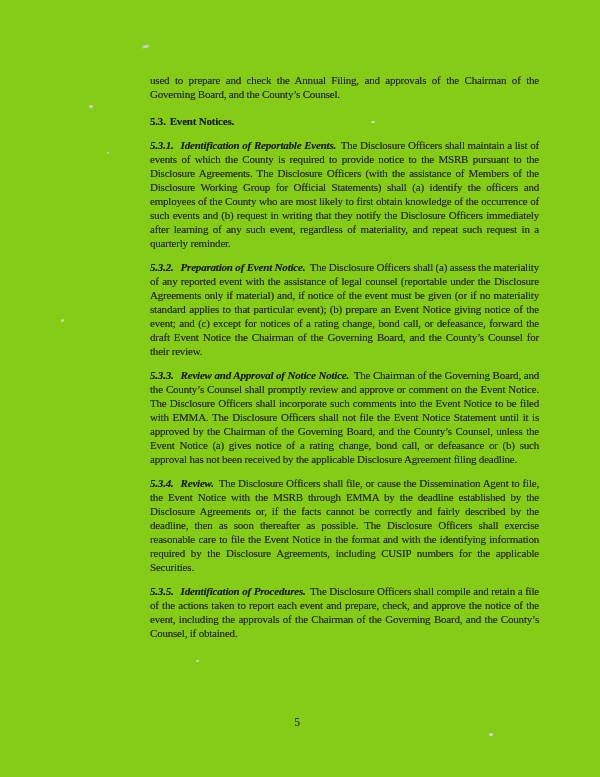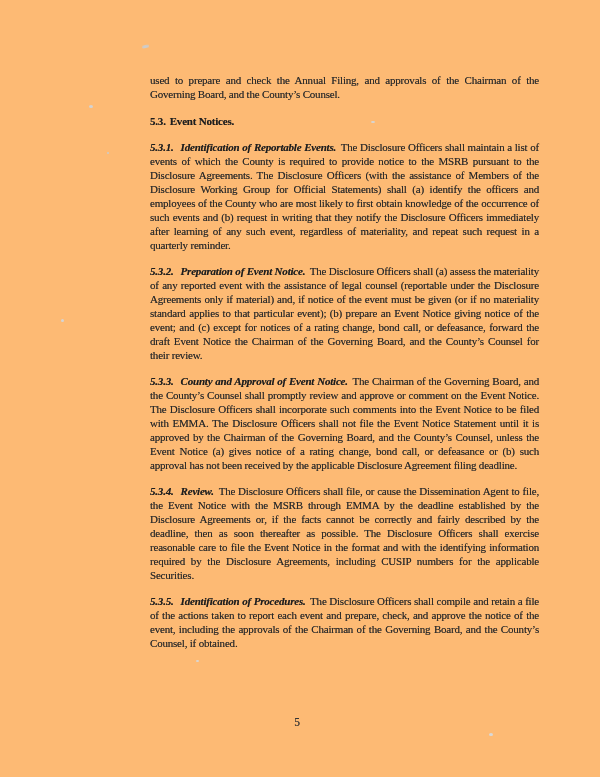--- a/index.html
+++ b/index.html
@@ -4,38 +4,38 @@
 <style>
   html, body {
     margin: 0;
     padding: 0;
     background: #ffffff;
   }
   .page {
     position: relative;
     width: 600px;
     height: 777px;
-    background: #fdba74;
+    background: #84cc16;
     overflow: hidden;
     font-family: "Liberation Serif", "DejaVu Serif", serif;
     color: #2a2a2a;
   }
   .content {
     position: absolute;
     left: 150px;
     top: 73px;
     width: 389px;
     font-size: 11px;
     line-height: 14px;
     letter-spacing: -0.2px;
     text-align: justify;
     text-shadow: 0 0 0.5px rgba(45,45,45,0.65);
   }
   .content p {
-    margin: 12px 0 10px 0;
+    margin: 4px 0 10px 0;
   }
   p.intro {
     margin: 0 0 13px 0;
   }
   .section-heading {
     margin: 0 0 15px -50px;
     font-weight: bold;
     color: #1e1e1e;
     text-align: left;
   }
@@ -102,21 +102,21 @@
       <span class="sub-num">5.3.1.</span><span class="sub-title">Identification of Reportable Events.</span>
       <span>The Disclosure Officers shall maintain a list of events of which the County is required to provide notice to the MSRB pursuant to the Disclosure Agreements. The Disclosure Officers (with the assistance of Members of the Disclosure Working Group for Official Statements) shall (a) identify the officers and employees of the County who are most likely to first obtain knowledge of the occurrence of such events and (b) request in writing that they notify the Disclosure Officers immediately after learning of any such event, regardless of materiality, and repeat such request in a quarterly reminder.</span>
     </p>
 
     <p>
       <span class="sub-num">5.3.2.</span><span class="sub-title">Preparation of Event Notice.</span>
       <span>The Disclosure Officers shall (a) assess the materiality of any reported event with the assistance of legal counsel (reportable under the Disclosure Agreements only if material) and, if notice of the event must be given (or if no materiality standard applies to that particular event); (b) prepare an Event Notice giving notice of the event; and (c) except for notices of a rating change, bond call, or defeasance, forward the draft Event Notice the Chairman of the Governing Board, and the County’s Counsel for their review.</span>
     </p>
 
     <p>
-      <span class="sub-num">5.3.3.</span><span class="sub-title">County and Approval of Event Notice.</span>
+      <span class="sub-num">5.3.3.</span><span class="sub-title">Review and Approval of Notice Notice.</span>
       <span>The Chairman of the Governing Board, and the County’s Counsel shall promptly review and approve or comment on the Event Notice. The Disclosure Officers shall incorporate such comments into the Event Notice to be filed with EMMA. The Disclosure Officers shall not file the Event Notice Statement until it is approved by the Chairman of the Governing Board, and the County’s Counsel, unless the Event Notice (a) gives notice of a rating change, bond call, or defeasance or (b) such approval has not been received by the applicable Disclosure Agreement filing deadline.</span>
     </p>
 
     <p>
       <span class="sub-num">5.3.4.</span><span class="sub-title">Review.</span>
       <span>The Disclosure Officers shall file, or cause the Dissemination Agent to file, the Event Notice with the MSRB through EMMA by the deadline established by the Disclosure Agreements or, if the facts cannot be correctly and fairly described by the deadline, then as soon thereafter as possible. The Disclosure Officers shall exercise reasonable care to file the Event Notice in the format and with the identifying information required by the Disclosure Agreements, including CUSIP numbers for the applicable Securities.</span>
     </p>
 
     <p>
       <span class="sub-num">5.3.5.</span><span class="sub-title">Identification of Procedures.</span>

